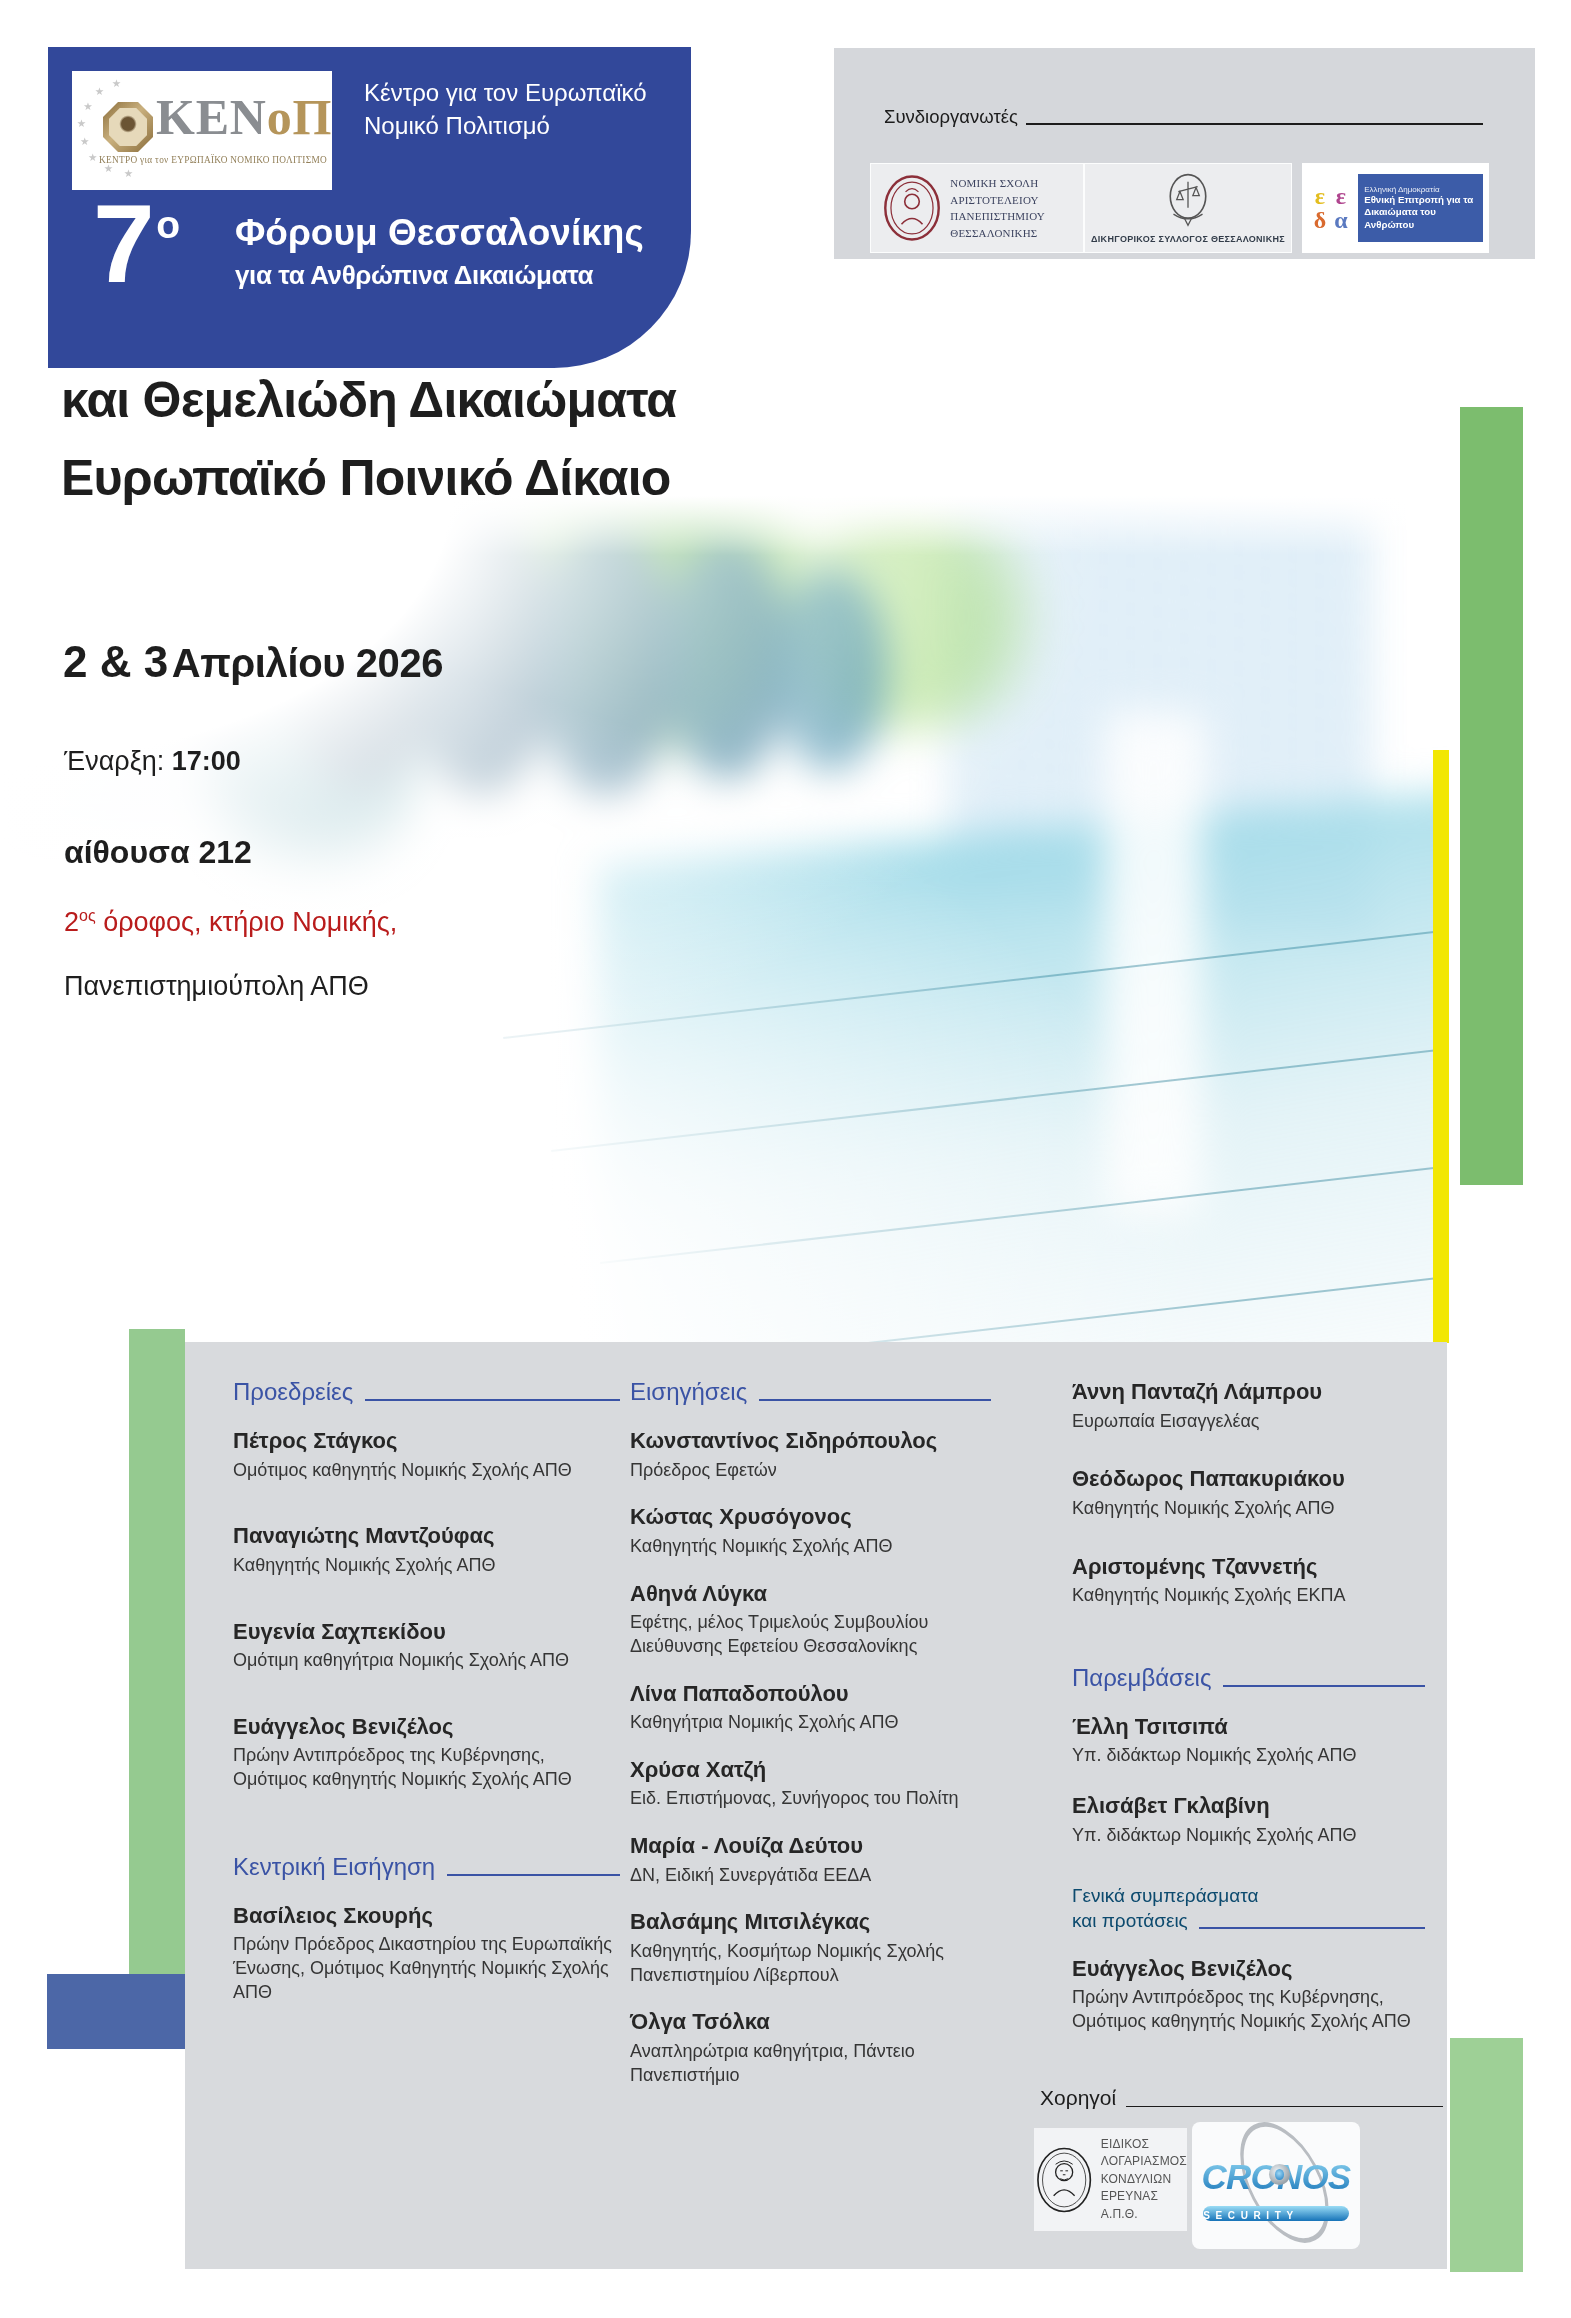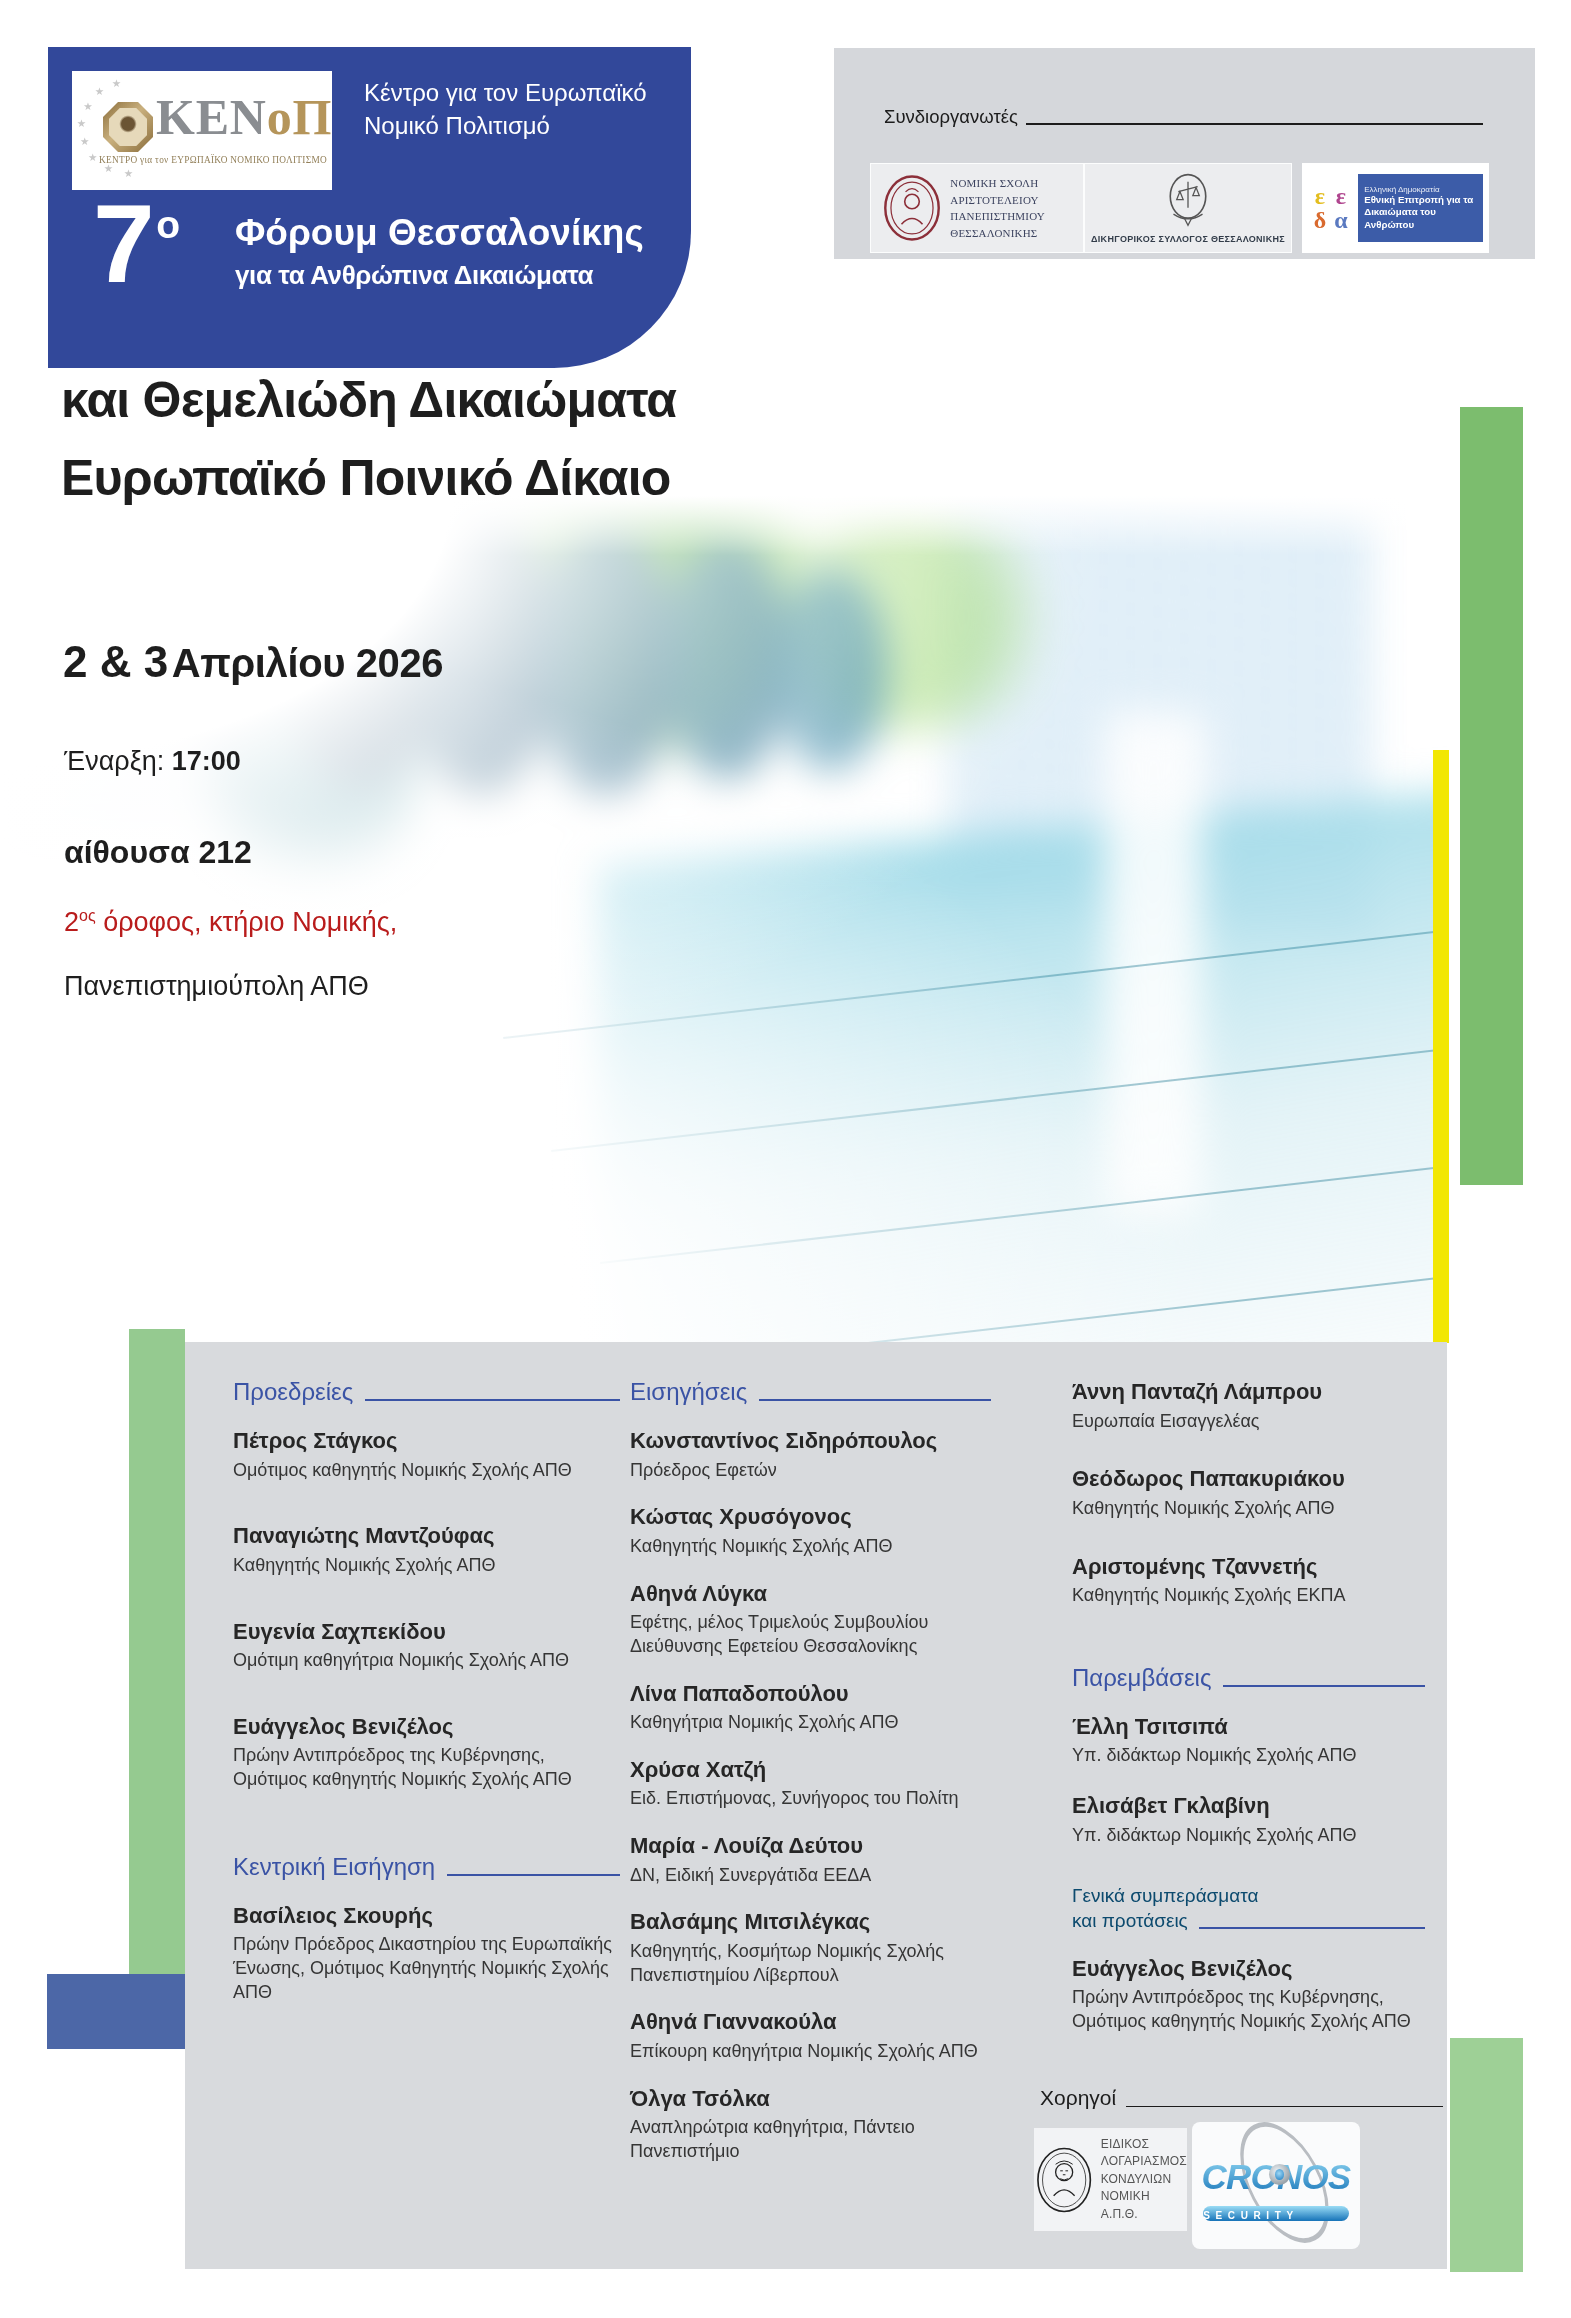--- a/index.html
+++ b/index.html
@@ -321,24 +321,20 @@
       </div>
       <div class="entry">
         <div class="nm">Μαρία - Λουίζα Δεύτου</div>
         <div class="rl">ΔΝ, Ειδική Συνεργάτιδα ΕΕΔΑ</div>
       </div>
       <div class="entry">
         <div class="nm">Βαλσάμης Μιτσιλέγκας</div>
         <div class="rl">Καθηγητής, Κοσμήτωρ Νομικής Σχολής Πανεπιστημίου Λίβερπουλ</div>
       </div>
       <div class="entry">
-        <div class="nm">Αθηνά Γιαννακούλα</div>
-        <div class="rl">Επίκουρη καθηγήτρια Νομικής Σχολής ΑΠΘ</div>
-      </div>
-      <div class="entry">
         <div class="nm">Όλγα Τσόλκα</div>
         <div class="rl">Αναπληρώτρια καθηγήτρια, Πάντειο Πανεπιστήμιο</div>
       </div>
     </div>
 
     <div class="col col3">
       <div class="entry">
         <div class="nm">Άννη Πανταζή Λάμπρου</div>
         <div class="rl">Ευρωπαία Εισαγγελέας</div>
       </div>
@@ -387,21 +383,21 @@
       <ellipse cx="46" cy="52" rx="33" ry="41" fill="none" stroke="#222" stroke-width="1.2"></ellipse>
       <circle cx="46" cy="40" r="13" fill="none" stroke="#222" stroke-width="2"></circle>
       <path d="M30 76 Q46 58 62 76" fill="none" stroke="#222" stroke-width="2"></path>
       <path d="M33 28 Q46 18 59 28" fill="none" stroke="#222" stroke-width="1.5"></path>
       <path d="M40 38 h4 M48 38 h4 M44 44 h4 M40 50 q6 4 12 0" fill="none" stroke="#222" stroke-width="1.5"></path>
     </svg>
     <div class="txt">
       <div>ΕΙΔΙΚΟΣ</div>
       <div>ΛΟΓΑΡΙΑΣΜΟΣ</div>
       <div>ΚΟΝΔΥΛΙΩΝ</div>
-      <div>ΝΟΜΙΚΗ</div>
+      <div>ΕΡΕΥΝΑΣ</div>
       <div>Α.Π.Θ.</div>
     </div>
   </div>
   <div class="cronos">
     <div class="swoosh"></div>
     <div class="word">CRONOS</div>
     <div class="dot"></div>
     <div class="secbar">SECURITY</div>
   </div>
 

